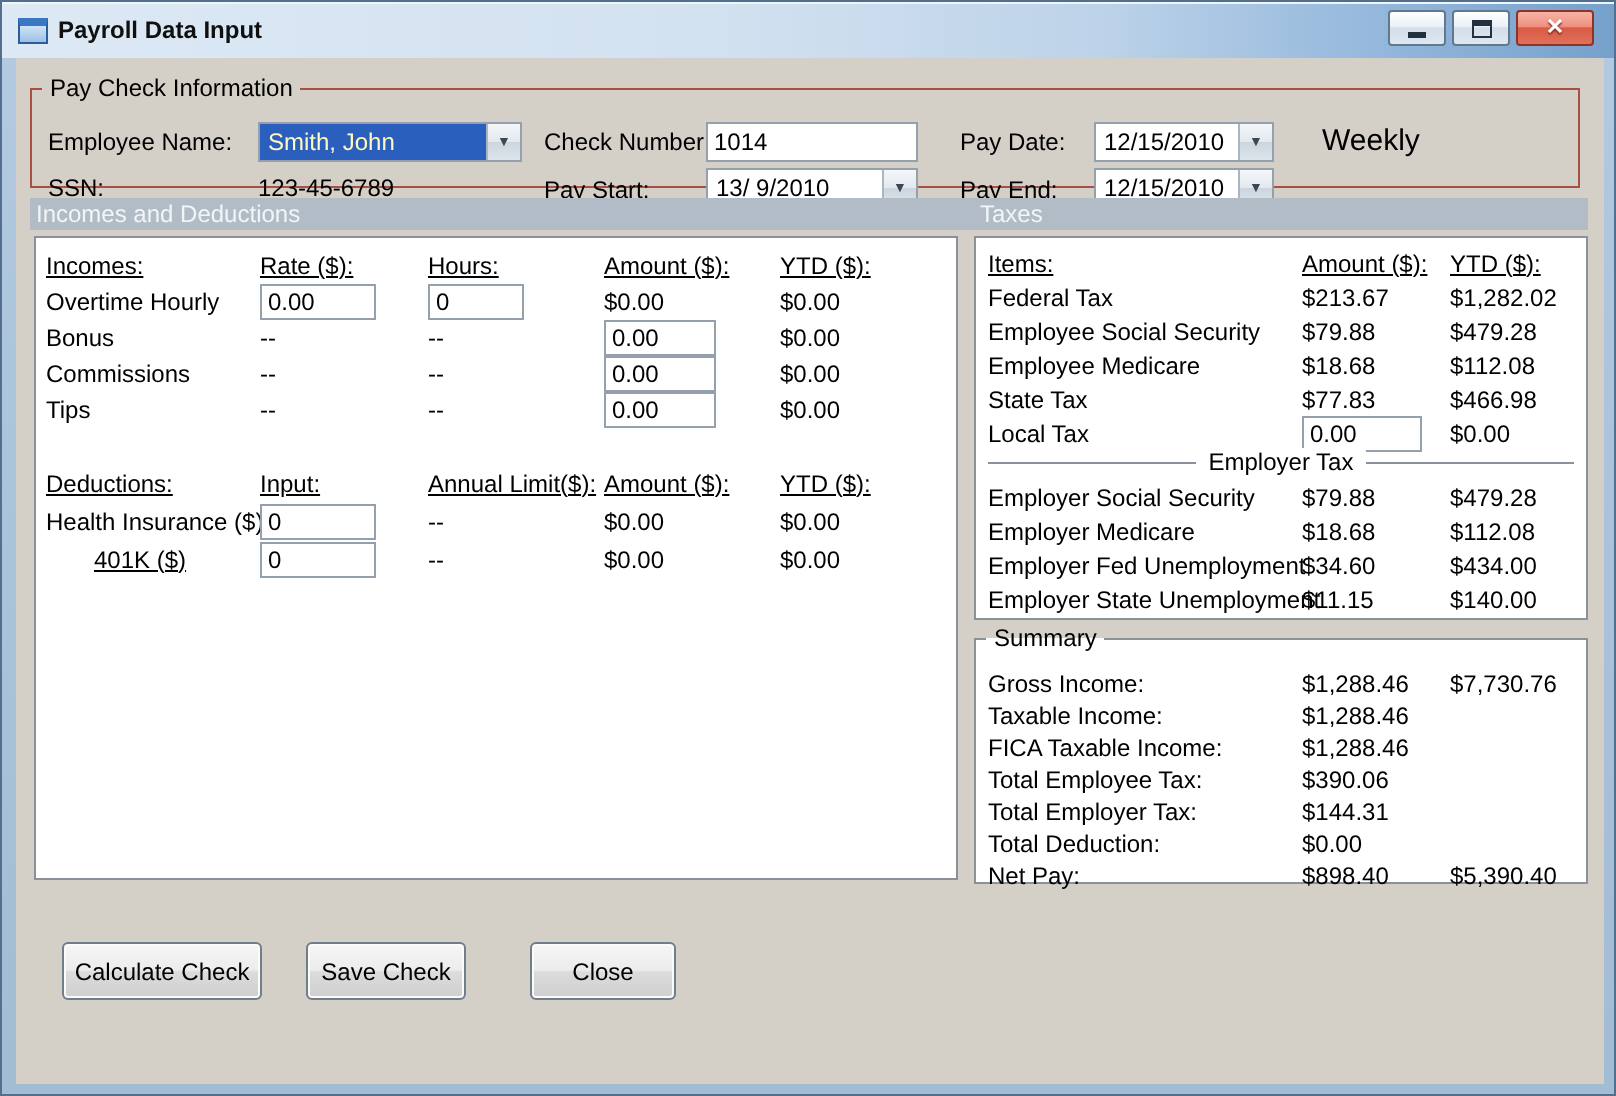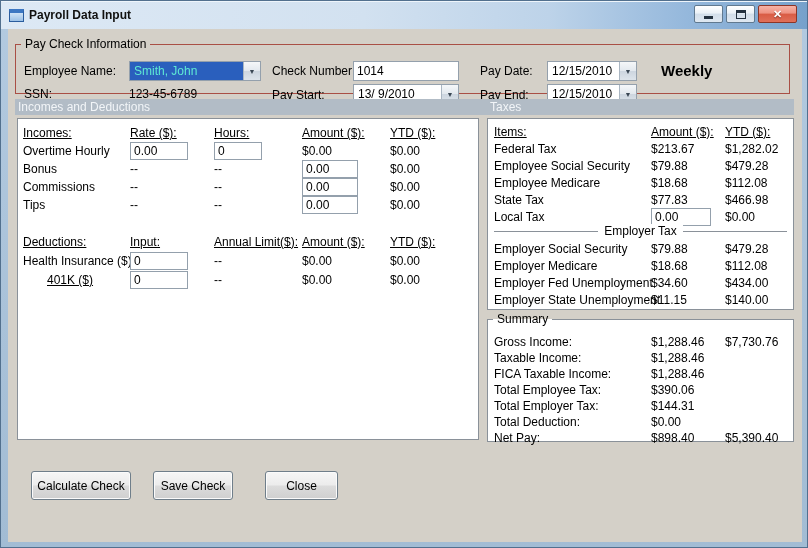--- a/index.html
+++ b/index.html
@@ -32,38 +32,38 @@
   .cap-btn.close {
     width:39px; border-color:#8c3527;
     background:linear-gradient(#f6b3a6,#ee9181 45%,#d95b44 50%,#e0705a);
   }
   .glyph-min { display:block; width:9px; height:3px; background:#23313f; margin-top:7px; }
   .glyph-max { display:block; width:10px; height:9px; border:1px solid #23313f; border-top:3px solid #23313f; }
   .glyph-close { color:#fff; font-size:11px; font-weight:bold; line-height:1; text-shadow:0 1px 1px #7e2d20; }
   
   .client { position:absolute; left:7px; top:28px; width:794px; height:513px; background:#d4d0c8; }
   .lbl { position:absolute; white-space:nowrap; }
-  .bold { font-weight:bold; }
+  .bold { font-weight:normal; }
   
   fieldset.group { position:absolute; margin:0; padding:0; border:1px solid #8a9199; background:transparent; }
   fieldset.group.red { border-color:#a94f45; }
   fieldset.group.white { background:#ffffff; }
   fieldset.group legend { font-size:12px; padding:0 4px; margin-left:5px; white-space:nowrap; }
   
   .tb {
     position:relative; height:18px; border:1px solid #94a0ac; background:#fff;
     font:12px "Liberation Sans", sans-serif; padding:0 3px; margin:0;
   }
   .tb-abs { position:absolute; height:20px; }
   .combo {
     position:absolute; height:20px; background:#fff; border:1px solid #94a0ac;
     display:flex; align-items:stretch;
   }
   .combo .val { flex:1; padding:2px 4px; white-space:nowrap; overflow:hidden; }
-  .combo .val.sel { background:#2a5fbd; color:#5eead4; }
+  .combo .val.sel { background:#2a5fbd; color:#fef9c3; }
   .combo .arrow {
     width:17px; border-left:1px solid #aab6c2; font-size:7px; color:#3a4754;
     background:linear-gradient(#f5f7f9,#e2e8ee 50%,#ccd5df 50%,#dde4eb);
     display:flex; align-items:center; justify-content:center;
   }
   
   .strip {
     position:absolute; left:7px; top:70px; width:779px; height:16px;
     background:#b2bcc6; color:#f2f5f8;
   }

